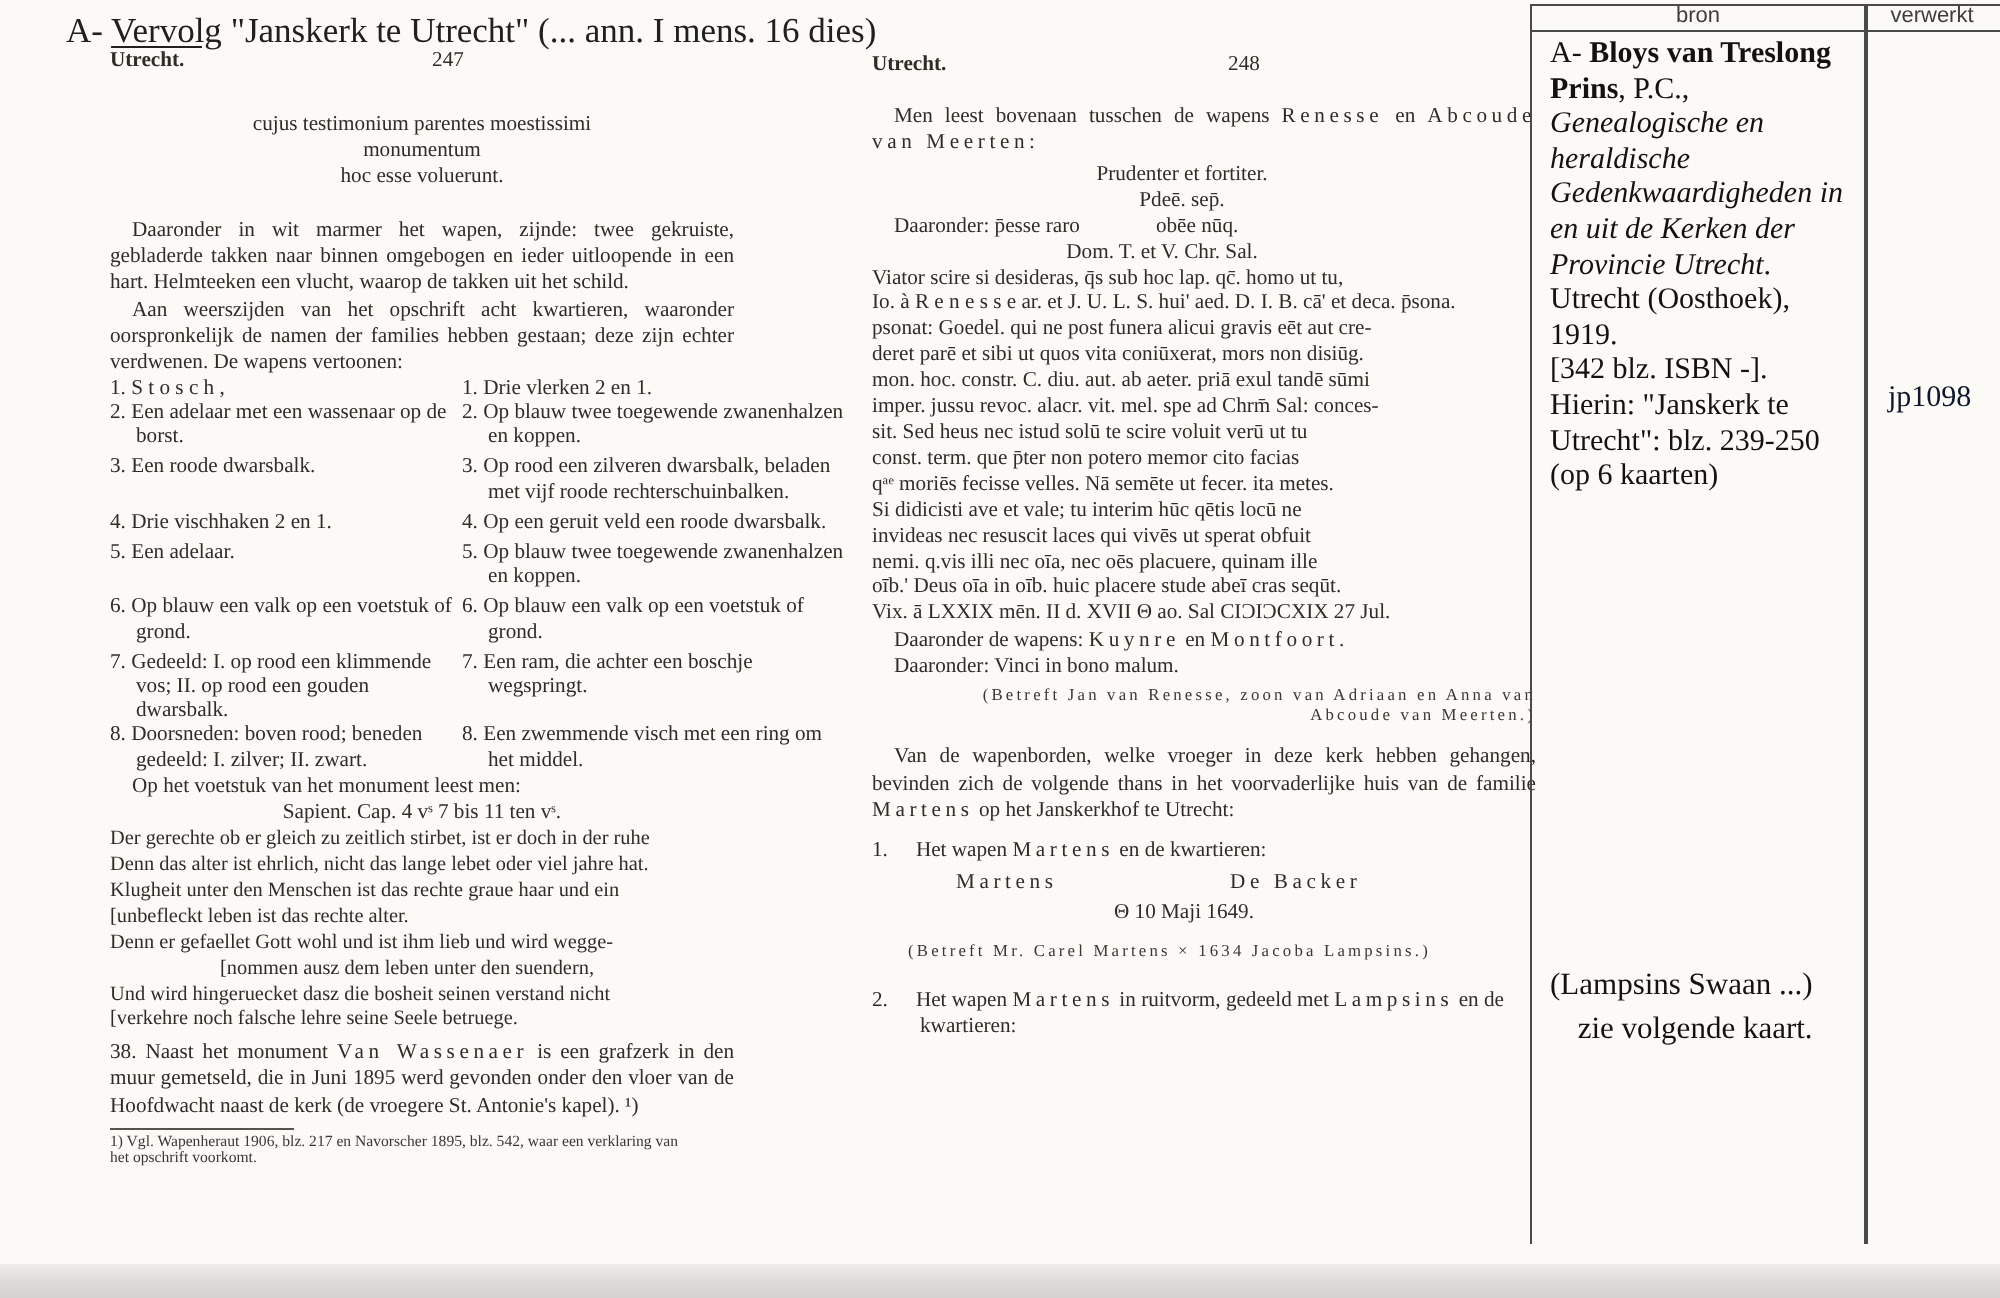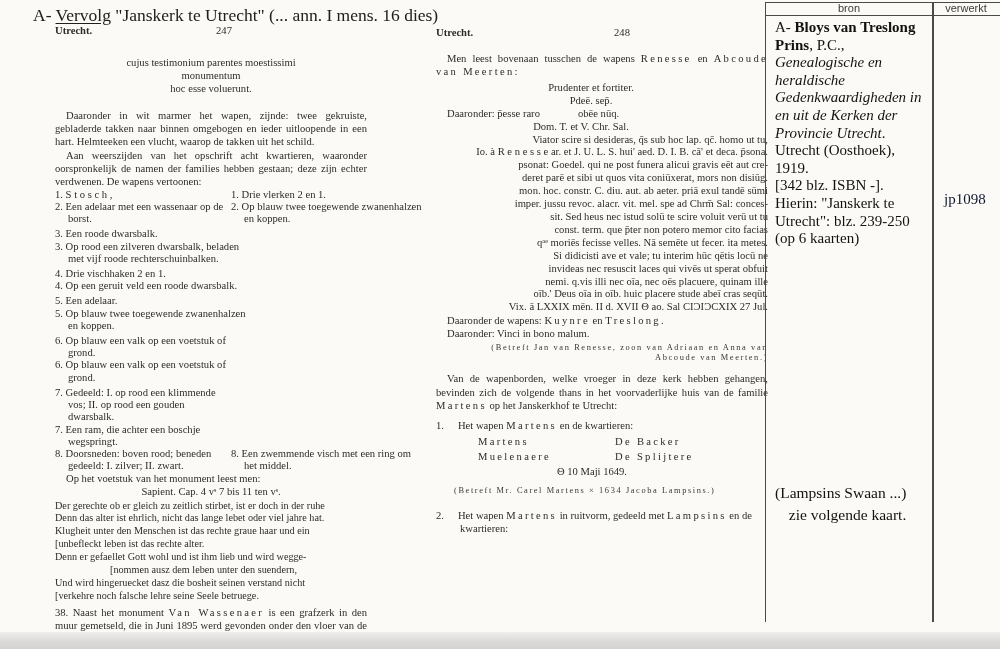--- a/index.html
+++ b/index.html
@@ -19,30 +19,30 @@
   .center{text-align:center;}
   .epigraph{margin-top:18px;text-align:center;}
   .mt14{margin-top:14px;} .mt9{margin-top:9px;} .mt7{margin-top:7px;} .mt5{margin-top:5px;}
   .mt3{margin-top:3px;} .mt12{margin-top:12px;}
   .ind{text-indent:11px;}
   
   .wapens{width:343px;text-align:left;line-height:12.2px;margin-top:1px;}
   .wapen-row{display:flex;}
   .wl{width:163px;padding-left:13px;text-indent:-13px;flex:none;}
   .wr{width:180px;padding-left:13px;text-indent:-13px;flex:none;}
-  .g3{margin-top:3px;flex-direction:column;}
+  .g3{margin-top:3px;}
   
   .verse{margin-top:1px;font-size:10.2px;line-height:12.9px;text-align:left;}
   .verse .ln:nth-child(4),.verse .ln:nth-child(8){}
   .verse .ln:nth-child(6){padding-left:55px;}
   
   .fnrule{width:92px;border-top:1px solid #55524c;margin-top:4px;}
   .footnote{font-size:7.8px;line-height:8.8px;text-align:left;margin-top:2px;color:#3a3833;}
   
-  .latin{text-align:right;line-height:12.9px;}
+  .latin{text-align:left;line-height:12.9px;}
   .subcenter{width:250px;text-align:center;}
   
   .betreft{font-size:8.4px;line-height:10px;letter-spacing:1.6px;text-align:right;color:#3a3833;}
   .betreft .ln:first-child{padding-left:14px;}
   .betreft2{font-size:8.4px;letter-spacing:1.6px;text-align:left;padding-left:18px;color:#3a3833;}
   .item{text-align:left;text-indent:-24px;}
   .seg-num{padding-right:14px;}
   .seg-sp{letter-spacing:2.3px;}
   .seg-b{font-weight:bold;}
   .seg-i{font-style:italic;}
@@ -164,36 +164,32 @@
         <div class="ln">imper. jussu revoc. alacr. vit. mel. spe ad Chrm̄ Sal: conces-</div>
         <div class="ln">sit. Sed heus nec istud solū te scire voluit verū ut tu</div>
         <div class="ln">const. term. que p̄ter non potero memor cito facias</div>
         <div class="ln">qᵃᵉ moriēs fecisse velles. Nā semēte ut fecer. ita metes.</div>
         <div class="ln">Si didicisti ave et vale; tu interim hūc qētis locū ne</div>
         <div class="ln">invideas nec resuscit laces qui vivēs ut sperat obfuit</div>
         <div class="ln">nemi. q.vis illi nec oīa, nec oēs placuere, quinam ille</div>
         <div class="ln">oīb.' Deus oīa in oīb. huic placere stude abeī cras seqūt.</div>
         <div class="ln">Vix. ā LXXIX mēn. II d. XVII Θ ao. Sal CIƆIƆCXIX 27 Jul.</div>
       </div>
-    <div style="text-align:left;text-indent:11px;"><span class="seg-n">Daaronder de wapens: </span><span class="seg-sp">Kuynre</span><span class="seg-n"> en </span><span class="seg-sp">Treslong</span><span class="seg-n">.</span></div>
+    <div style="text-align:left;text-indent:11px;"><span class="seg-n">Daaronder de wapens: </span><span class="seg-sp">Kuynre</span><span class="seg-n"> en </span><span class="seg-sp">Montfoort</span><span class="seg-n">.</span></div>
     <div style="text-align:left;text-indent:11px;">Daaronder:  Vinci in bono malum.</div>
     <div class="betreft mt3">
         <div class="ln">(Betreft Jan van Renesse, zoon van Adriaan en Anna van</div>
         <div class="ln">Abcoude van Meerten.)</div>
       </div>
     <div class="ind mt9"><span class="seg-n">Van de wapenborden, welke vroeger in deze kerk hebben gehangen, bevinden zich de volgende thans in het voorvaderlijke huis van de familie </span><span class="seg-sp">Martens</span><span class="seg-n"> op het Janskerkhof te Utrecht:</span></div>
     <div class="item mt7" style="padding-left:24px;"><span class="seg-num">1.</span><span class="seg-n">Het wapen </span><span class="seg-sp">Martens</span><span class="seg-n"> en de kwartieren:</span></div>
     <div class="kwart">
       <div class="kwart-row">
         <div class="kc1">Martens</div>
         <div class="kc2">De Backer</div>
-      </div>
-      <div class="kwart-row">
-        <div class="kc1">Muelenaere</div>
-        <div class="kc2">De Splijtere</div>
       </div>
     </div>
     <div class="date">Θ  10  Maji  1649.</div>
     <div class="betreft2 mt5">(Betreft Mr. Carel Martens × 1634 Jacoba Lampsins.)</div>
     <div class="item mt12" style="padding-left:24px;"><span class="seg-num">2.</span><span class="seg-n">Het wapen </span><span class="seg-sp">Martens</span><span class="seg-n"> in ruitvorm, gedeeld met </span><span class="seg-sp">Lampsins</span><span class="seg-n"> en de kwartieren:</span></div>
   </div>
 
   <div class="card">
     <div class="card-divider"></div>
     <div class="card-head">

